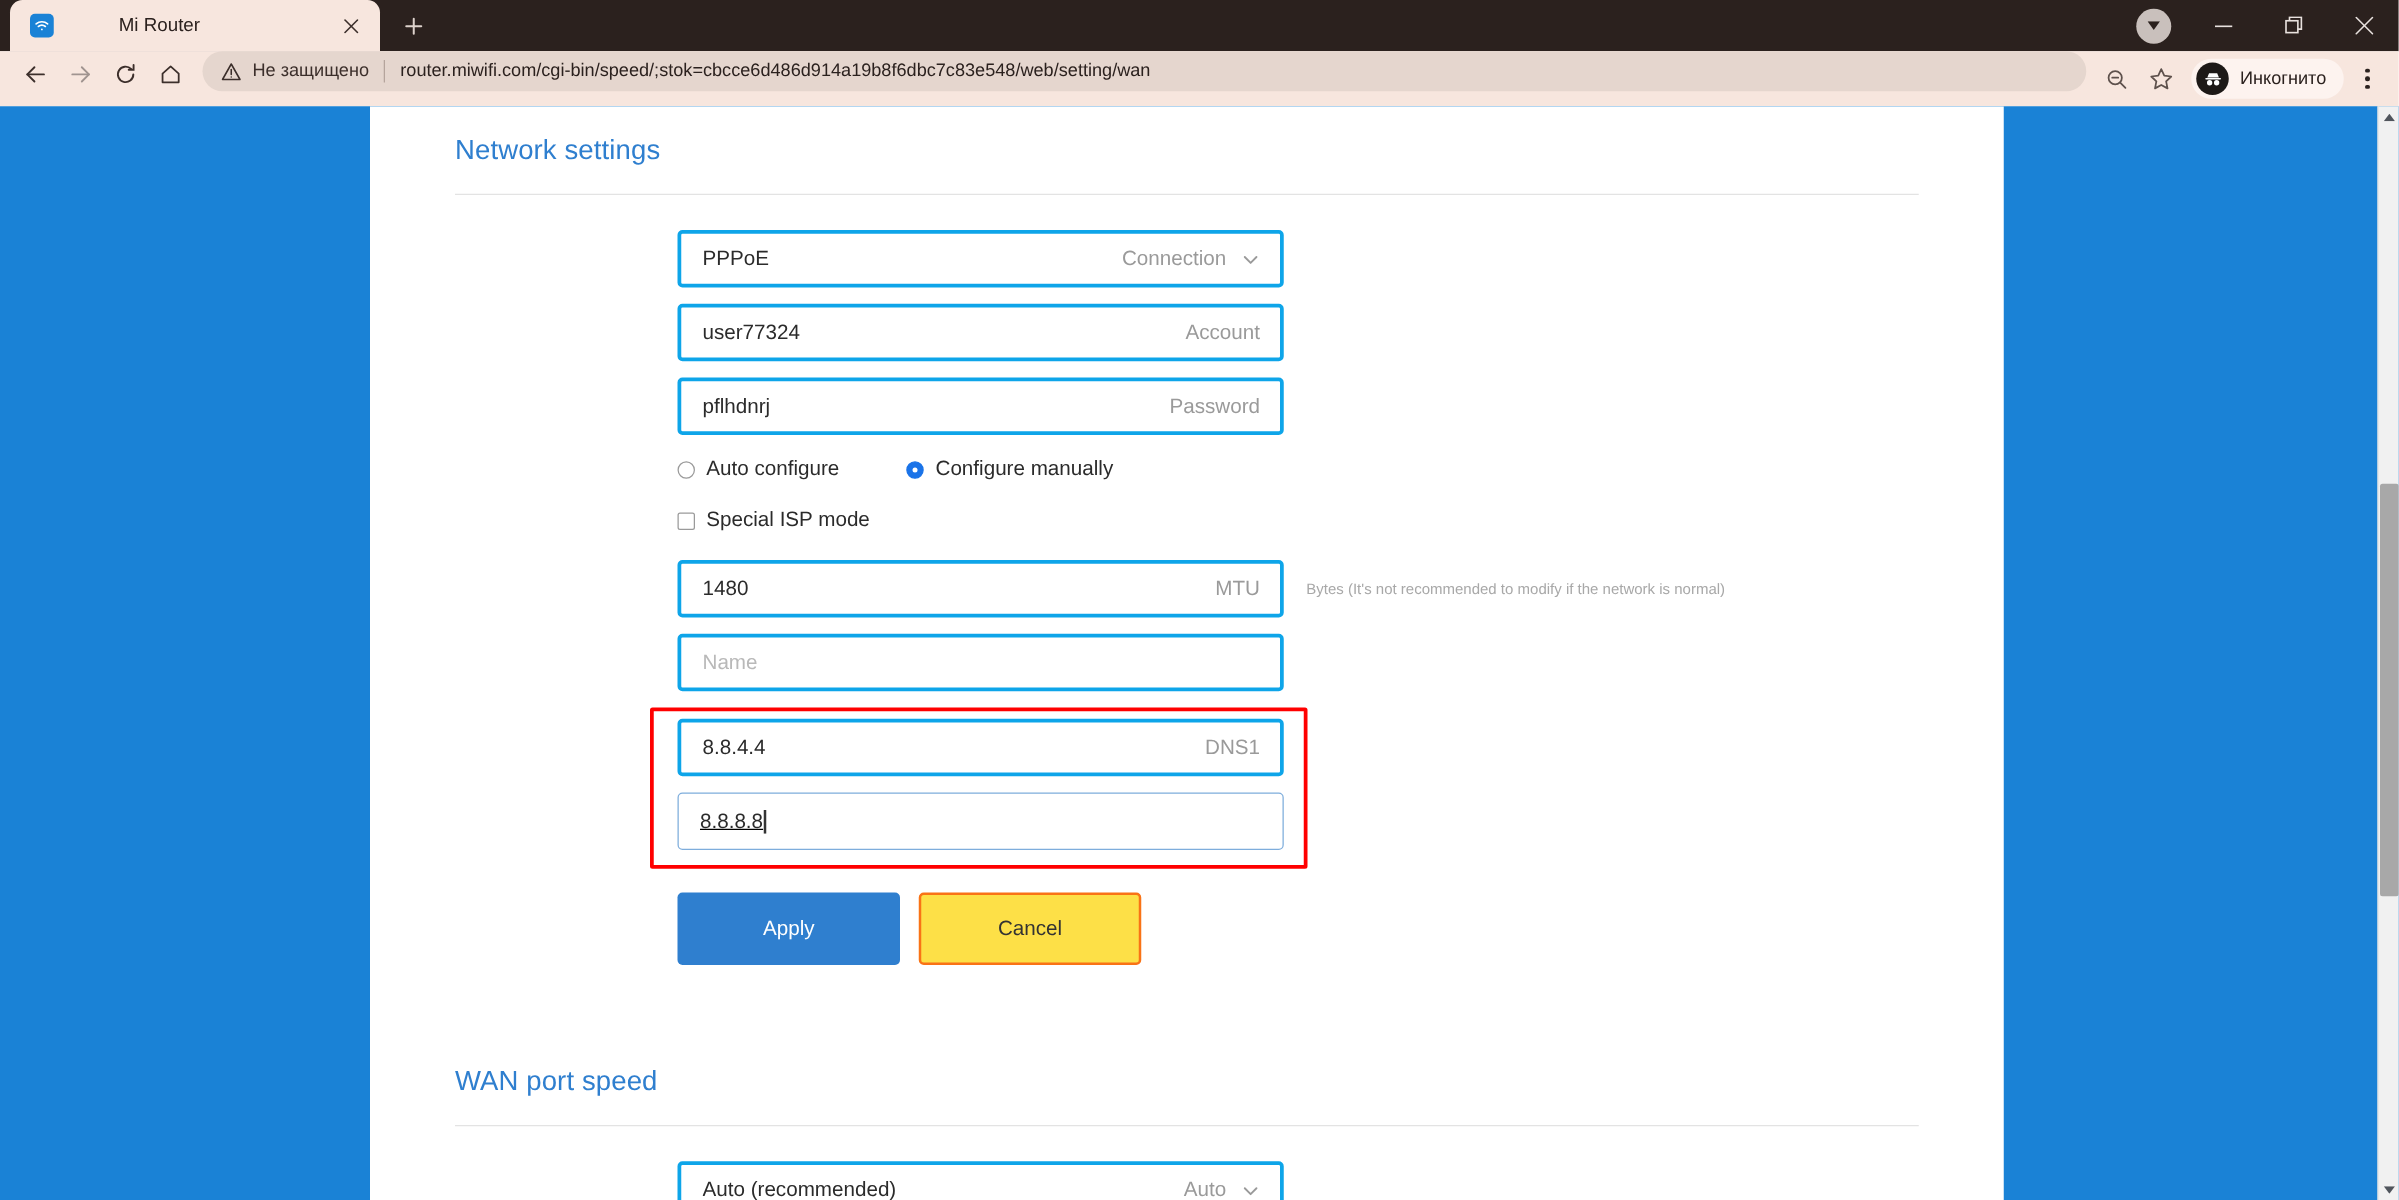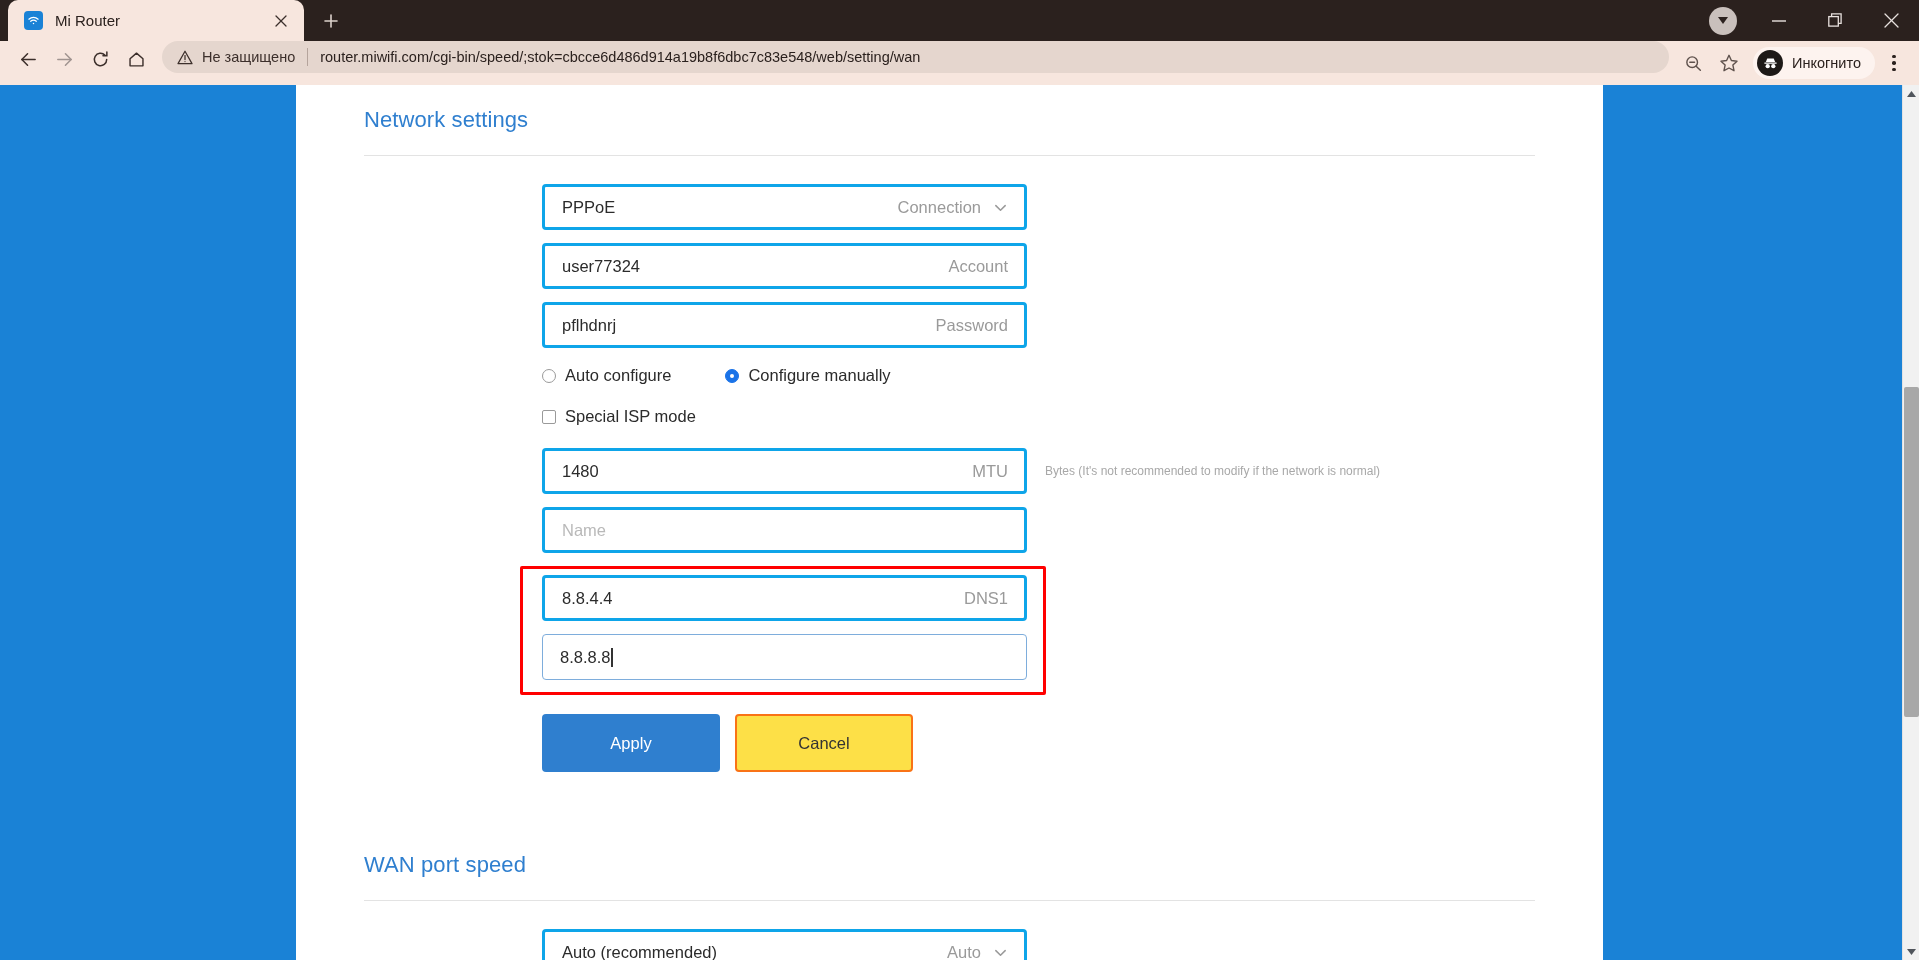--- a/index.html
+++ b/index.html
@@ -23,20 +23,21 @@
     padding-left: 8px;
     position: relative;
   }
   .tab {
     width: 296px; height: 41px;
     background: #f7e6de;
     border-radius: 10px 10px 0 0;
     display: flex; align-items: center;
     padding: 0 10px 0 16px;
     position: relative;
+    gap: 40px;
   }
   .tab-favicon {
     width: 19px; height: 19px;
     border-radius: 4px;
     background: #1a82d6;
     display: flex; align-items: center; justify-content: center;
     flex: 0 0 auto;
     margin-right: 12px;
   }
   .tab-title {
@@ -177,21 +178,21 @@
 
   .field {
     width: 485px; height: 46px;
     border: 3px solid #0ea5e9;
     border-radius: 4px;
     background: #fff;
     display: flex; align-items: center;
     padding: 0 16px 0 17px;
     flex: 0 0 auto;
   }
-  .field.focused { border: 1px solid #7eaddc; }
+  .field.focused { border: 1px solid #7eaddc; text-decoration: underline; }
   .field-value {
     flex: 1 1 auto;
     font-size: 16.5px; color: #2b2b2b;
     white-space: nowrap; overflow: hidden;
     display: flex; align-items: center;
   }
   .field-value.placeholder { color: #b9b9b9; }
   .caret {
     display: inline-block;
     width: 1.5px; height: 19px;

